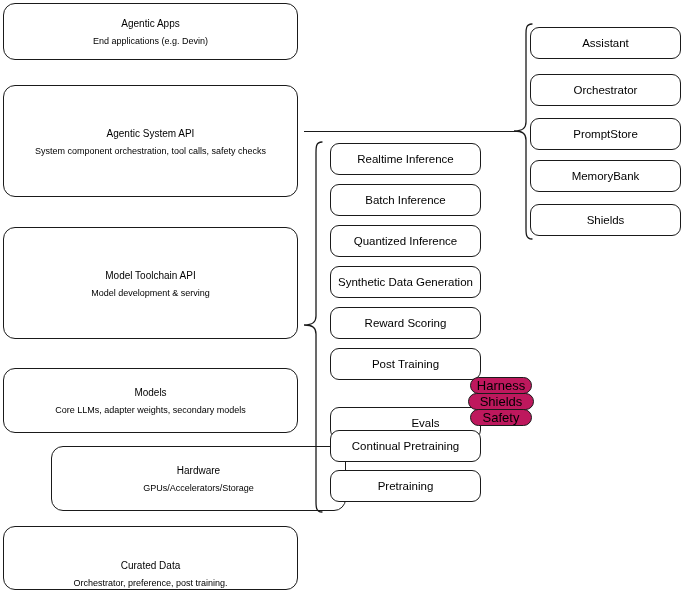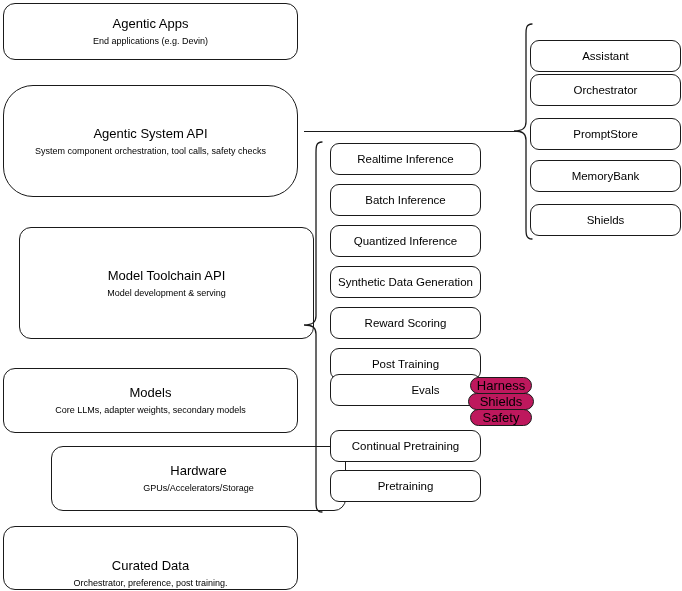--- a/index.html
+++ b/index.html
@@ -28,21 +28,21 @@
     border: 1.3px solid #1a1a1a;
     background: #ffffff;
     border-radius: 12px;
     display: flex;
     flex-direction: column;
     align-items: center;
     justify-content: center;
     text-align: center;
   }
   .box .title {
-    font-size: 13px;
+    font-size: 10px;
     line-height: 16px;
     color: #000;
     white-space: nowrap;
   }
   .box .subtitle {
     font-size: 9px;
     line-height: 12px;
     color: #000;
     margin-top: 3px;
     white-space: nowrap;
@@ -99,26 +99,26 @@
 </head>
 <body>
 
 <div id="canvas">
 
   <div class="box layer-box" style="top:3px;  height:57px;">
     <div class="title">Agentic Apps</div>
     <div class="subtitle">End applications (e.g. Devin)</div>
   </div>
 
-  <div class="box layer-box" style="top:85px; height:112px;border-radius:30px;">
+  <div class="box layer-box" style="top:85px; height:112px;">
     <div class="title">Agentic System API</div>
     <div class="subtitle">System component orchestration, tool calls, safety checks</div>
   </div>
 
-  <div class="box layer-box" style="top:227px; height:112px;margin-left:16px;">
+  <div class="box layer-box" style="top:227px; height:112px;">
     <div class="title">Model Toolchain API</div>
     <div class="subtitle">Model development &amp; serving</div>
   </div>
 
   <div class="box layer-box" style="top:368px; height:65px;">
     <div class="title">Models</div>
     <div class="subtitle">Core LLMs, adapter weights, secondary models</div>
   </div>
 
   <div class="box layer-box" style="top:446px; height:65px;margin-left:48px;">
@@ -158,41 +158,41 @@
   </div>
   <div class="box mid-box" style="top:266px;">
     <div class="title">Synthetic Data Generation</div>
   </div>
   <div class="box mid-box" style="top:307px;">
     <div class="title">Reward Scoring</div>
   </div>
   <div class="box mid-box" style="top:348px;">
     <div class="title">Post Training</div>
   </div>
-  <div class="box mid-box" style="top:374px;padding-left:40px;">
+  <div class="box mid-box" style="top:407px;padding-left:40px;">
     <div class="title">Evals</div>
   </div>
   <div class="box mid-box" style="top:430px;">
     <div class="title">Continual Pretraining</div>
   </div>
   <div class="box mid-box" style="top:470px;">
     <div class="title">Pretraining</div>
   </div>
 
   <div class="pill" style="left:470px; top:377px; width:62px; height:17px;">
     <span>Harness</span>
   </div>
   <div class="pill" style="left:468px; top:393px; width:66px; height:17px;">
     <span>Shields</span>
   </div>
   <div class="pill" style="left:470px; top:409px; width:62px; height:17px;">
     <span>Safety</span>
   </div>
 
-  <div class="box right-box" style="top:40px;justify-content:center;">
+  <div class="box right-box" style="top:27px;justify-content:center;">
     <div class="title">Assistant</div>
   </div>
   <div class="box right-box" style="top:74px;">
     <div class="title">Orchestrator</div>
   </div>
   <div class="box right-box" style="top:118px;">
     <div class="title">PromptStore</div>
   </div>
   <div class="box right-box" style="top:204px;">
     <div class="title">Shields</div>

